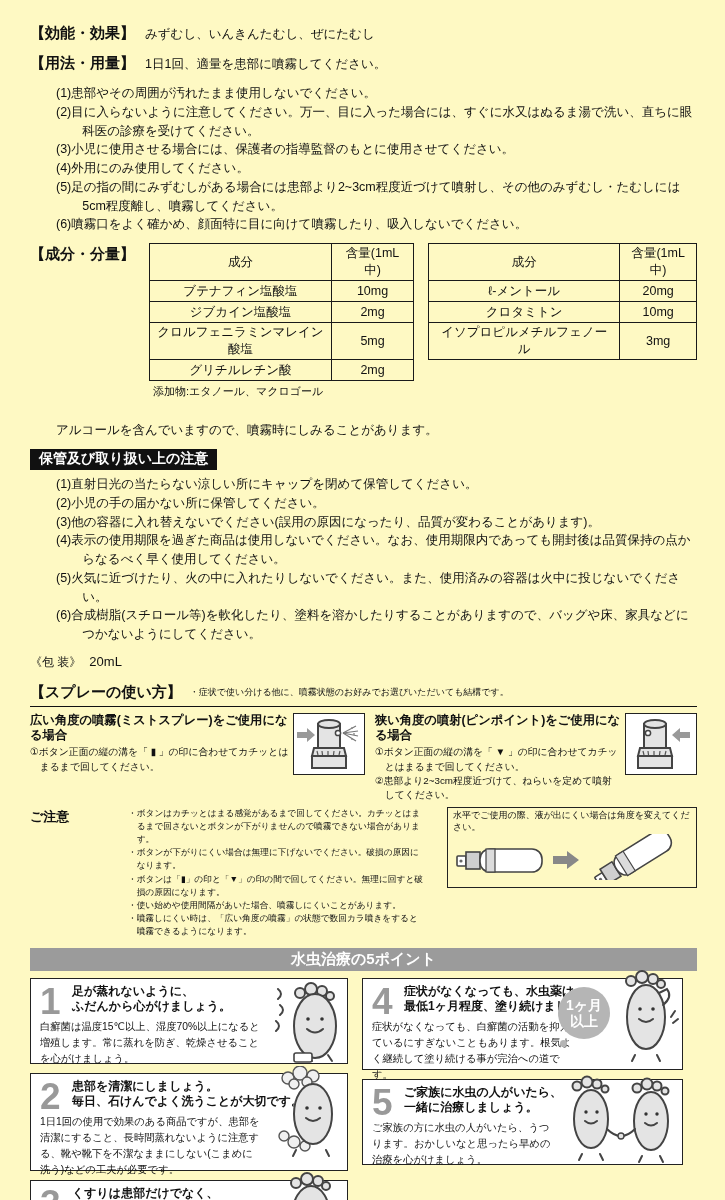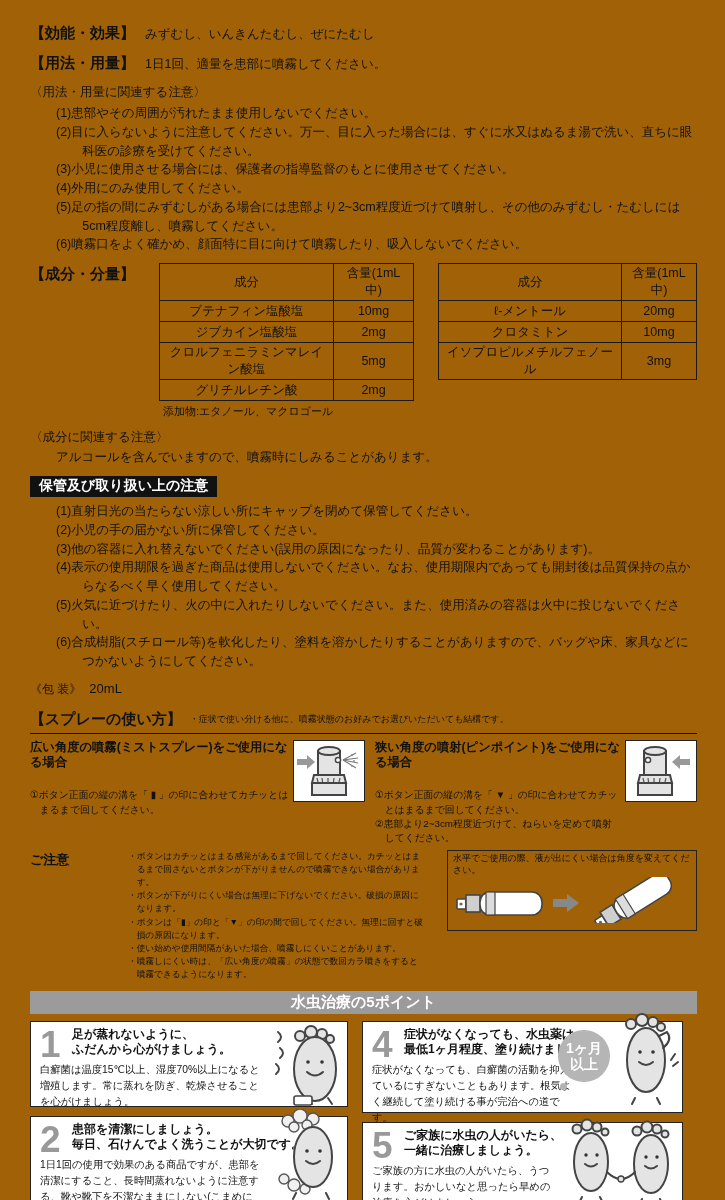--- a/index.html
+++ b/index.html
@@ -1,41 +1,41 @@
 <!DOCTYPE html>
 <html><head>
 <meta charset="utf-8">
 <style>
   html,body{margin:0;padding:0;background:#fff;}
   *{box-sizing:border-box;}
-  .page{width:725px;height:1200px;overflow:hidden;background:#a16207;color:#111;
+  .page{width:725px;height:1200px;overflow:hidden;background:#fef9c3;color:#111;
         font-family:"Liberation Sans","DejaVu Sans",sans-serif;padding:24px 28px 0 30px;position:relative;}
   .sec-row{display:flex;gap:10px;align-items:baseline;margin-bottom:11px;}
   .sec-label{font-weight:bold;font-size:15px;white-space:nowrap;}
   .sec-text{font-size:12.5px;}
   .sub-title{font-size:12.5px;margin-bottom:3px;}
   .note-list{padding-left:26px;}
   .note-item{font-size:12.5px;line-height:1.5;padding-left:2.1em;text-indent:-2.1em;max-width:640px;}
-  .ing-wrap{display:flex;gap:24px;margin:2px 0 10px 0;}
+  .ing-wrap{display:flex;gap:14px;margin:2px 0 23px 0;}
   .ing-label{font-weight:bold;font-size:15px;white-space:nowrap;padding-top:2px;}
   table{border-collapse:collapse;}
   td,th{border:1.6px solid #1a1a1a;font-size:12.5px;font-weight:normal;text-align:center;padding:1px 6px;height:21px;}
   .t-left .c1{width:198px;} .t-left .c2{width:86px;}
   .t-right .c1{width:208px;} .t-right .c2{width:80px;}
   .additives{font-size:11px;margin-top:3px;padding-left:4px;}
   .inv-header{display:inline-block;background:#111;color:#fff;font-weight:bold;font-size:14px;padding:1px 9px 2px;margin-bottom:5px;}
   .pkg-row{display:flex;gap:8px;align-items:baseline;margin:10px 0 12px 0;}
   .spray-head{display:flex;gap:8px;align-items:flex-start;}
   .spray-intro{font-size:9px;line-height:1.5;padding-top:3px;}
   .spray-rule{border:none;border-top:1.5px solid #111;margin:4px 0 6px 0;}
   .spray-cols{display:flex;gap:10px;}
   .spray-col{position:relative;}
   .spray-col.wide{width:340px;padding-right:76px;}
   .spray-col.narrow{width:327px;padding-right:76px;}
-  .spray-title{font-weight:bold;font-size:12.3px;line-height:1.25;margin-bottom:18px;}
+  .spray-title{font-weight:bold;font-size:12.3px;line-height:1.25;margin-bottom:2px;}
   .spray-step{font-size:9.8px;line-height:1.45;padding-left:1em;text-indent:-1em;}
   .nozzle-box{position:absolute;right:0;top:0;width:72px;height:62px;border:1.5px solid #222;background:#fff;}
   .caution-row{display:flex;gap:24px;margin-top:5px;align-items:flex-start;}
   .caution-label{font-weight:bold;font-size:13px;width:50px;padding-top:1px;}
   .caution-list{width:390px;font-size:8.7px;line-height:1.5;}
   .caution-item{padding-left:1em;text-indent:-1em;margin-left:32px;}
   .hbox{border:1.5px solid #222;width:252px;padding:2px 5px 3px;}
   .hbox-note{font-size:9px;line-height:1.3;}
   .banner{background:#9b9b9b;color:#fff;text-align:center;font-weight:bold;font-size:15px;padding:2px 0;margin:10px 0 7px 0;}
   .points{display:flex;gap:14px;}
@@ -63,21 +63,20 @@
     <span class="sec-label">【効能・効果】</span>
     <span class="sec-text">みずむし、いんきんたむし、ぜにたむし</span>
   </div>
 
   <div class="sec-row">
     <span class="sec-label">【用法・用量】</span>
     <span class="sec-text">1日1回、適量を患部に噴霧してください。</span>
   </div>
 
   <div style="margin-bottom:9px;">
-    <div class="sub-title">〈用法・用量に関連する注意〉</div>
     <div class="note-list">
       <div class="note-item">(1)患部やその周囲が汚れたまま使用しないでください。</div>
       <div class="note-item">(2)目に入らないように注意してください。万一、目に入った場合には、すぐに水又はぬるま湯で洗い、直ちに眼科医の診療を受けてください。</div>
       <div class="note-item">(3)小児に使用させる場合には、保護者の指導監督のもとに使用させてください。</div>
       <div class="note-item">(4)外用にのみ使用してください。</div>
       <div class="note-item">(5)足の指の間にみずむしがある場合には患部より2~3cm程度近づけて噴射し、その他のみずむし・たむしには5cm程度離し、噴霧してください。</div>
       <div class="note-item">(6)噴霧口をよく確かめ、顔面特に目に向けて噴霧したり、吸入しないでください。</div>
     </div>
   </div>
 
@@ -126,21 +125,20 @@
           </tr>
       <tr>
             <td>イソプロピルメチルフェノール</td>
             <td>3mg</td>
           </tr>
     </tbody>
       </table>
   </div>
 
   <div style="margin-bottom:10px;">
-    <div class="sub-title">〈成分に関連する注意〉</div>
     <div class="sec-text" style="padding-left:26px;">アルコールを含んでいますので、噴霧時にしみることがあります。</div>
   </div>
 
   <div style="margin-bottom:8px;">
     <div class="inv-header">保管及び取り扱い上の注意</div>
     <div class="note-list">
       <div class="note-item">(1)直射日光の当たらない涼しい所にキャップを閉めて保管してください。</div>
       <div class="note-item">(2)小児の手の届かない所に保管してください。</div>
       <div class="note-item">(3)他の容器に入れ替えないでください(誤用の原因になったり、品質が変わることがあります)。</div>
       <div class="note-item">(4)表示の使用期限を過ぎた商品は使用しないでください。なお、使用期限内であっても開封後は品質保持の点からなるべく早く使用してください。</div>

